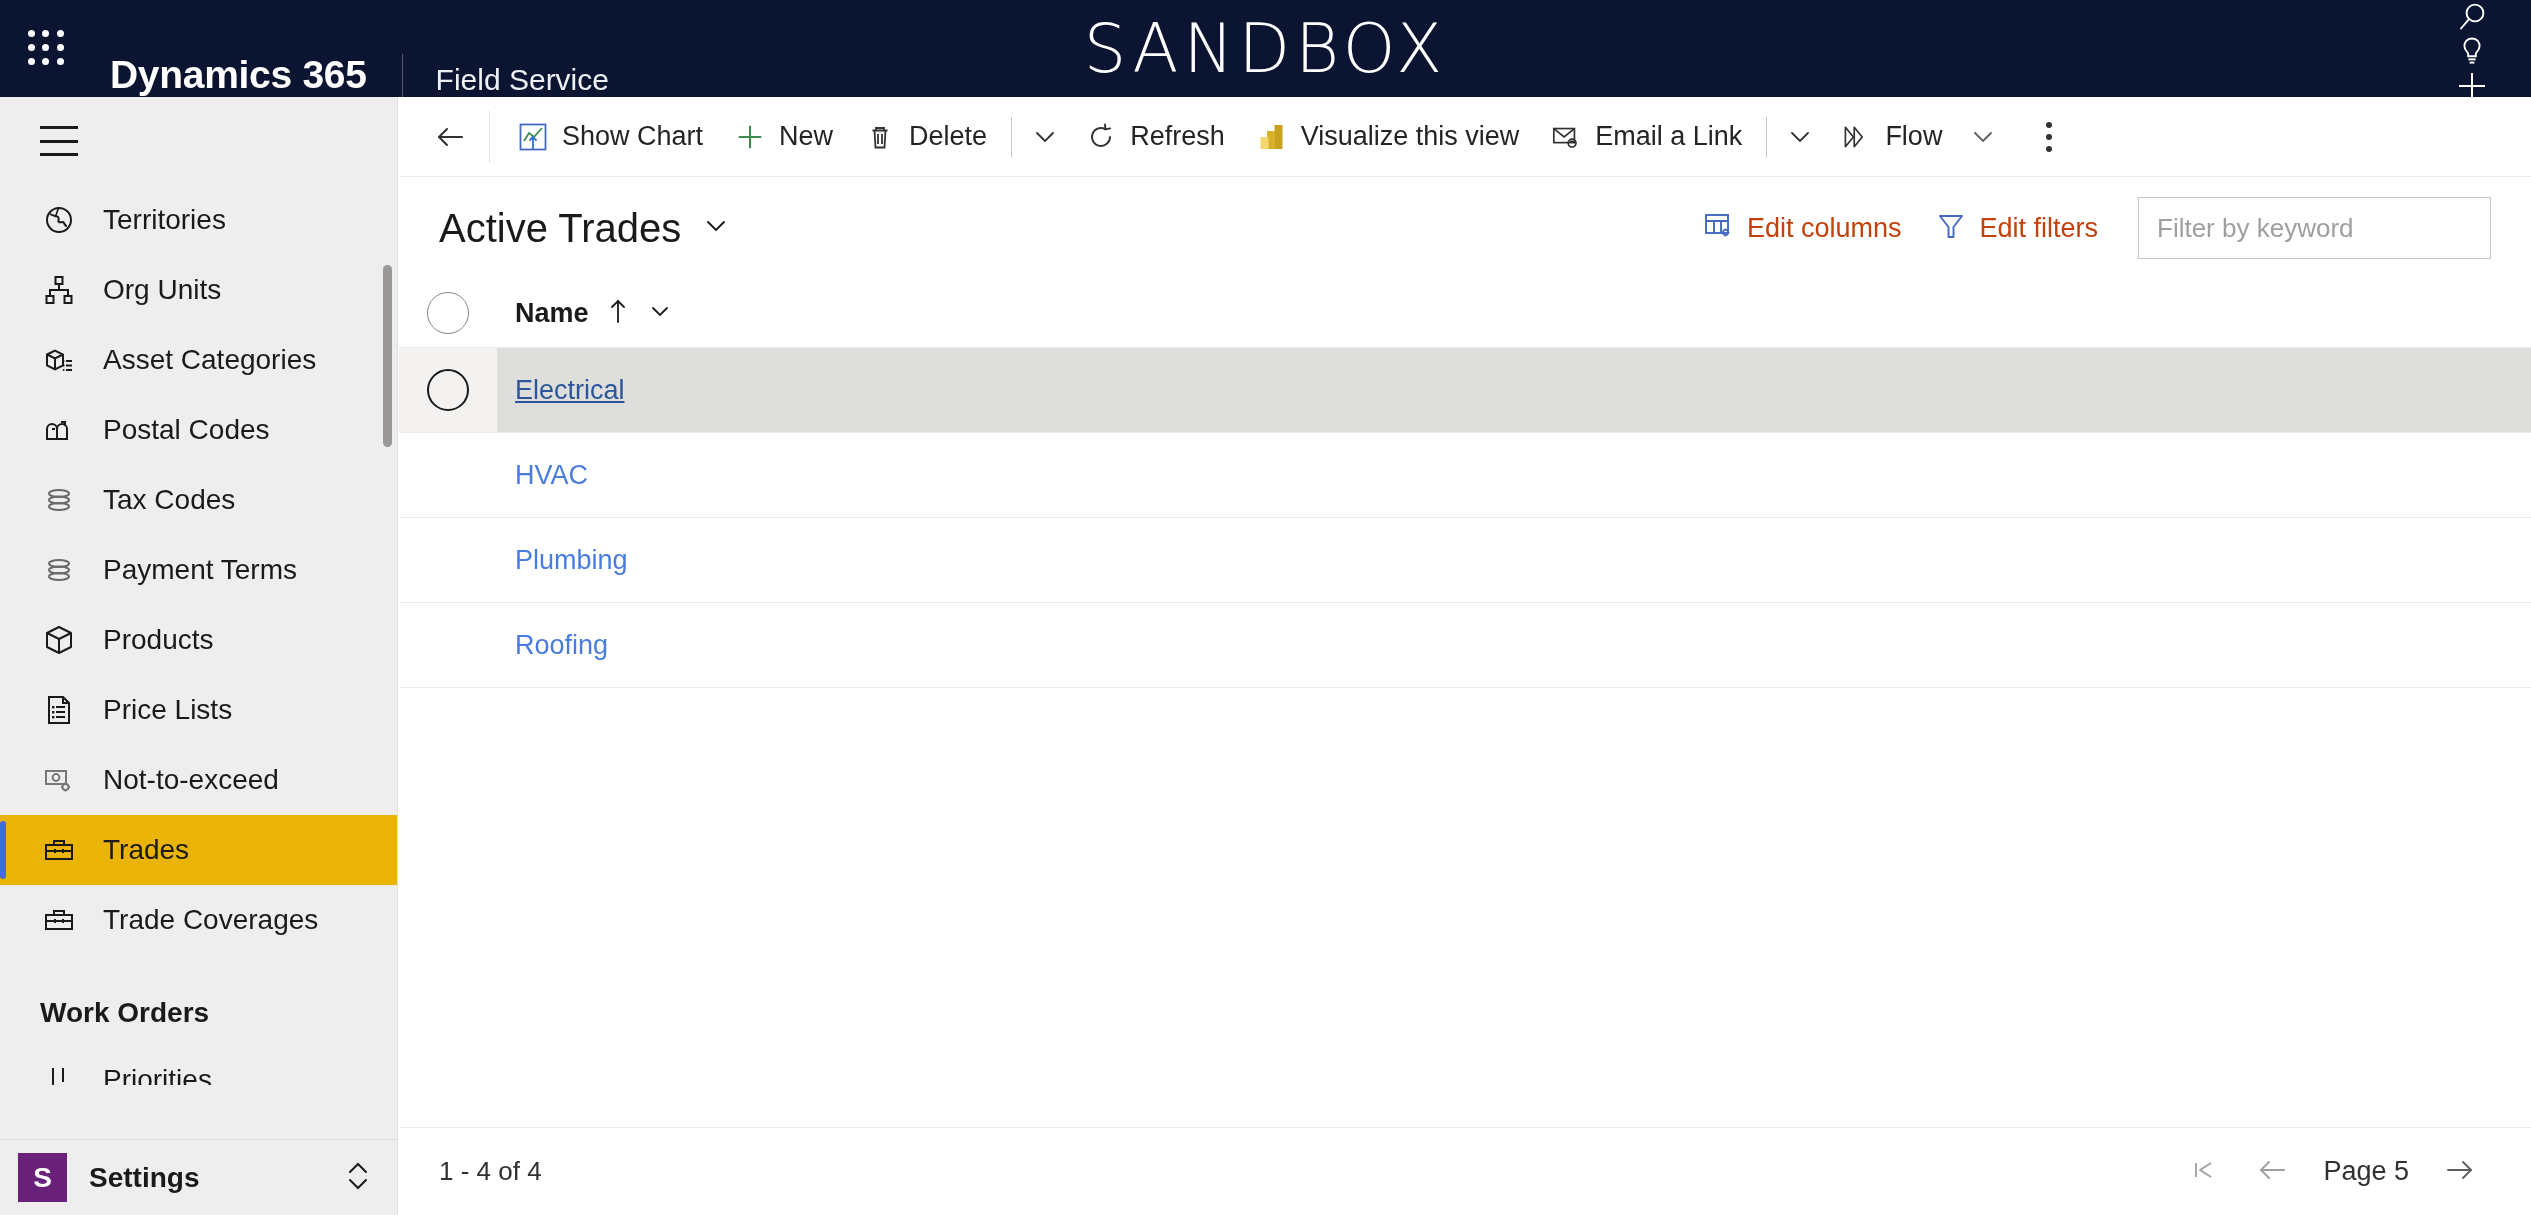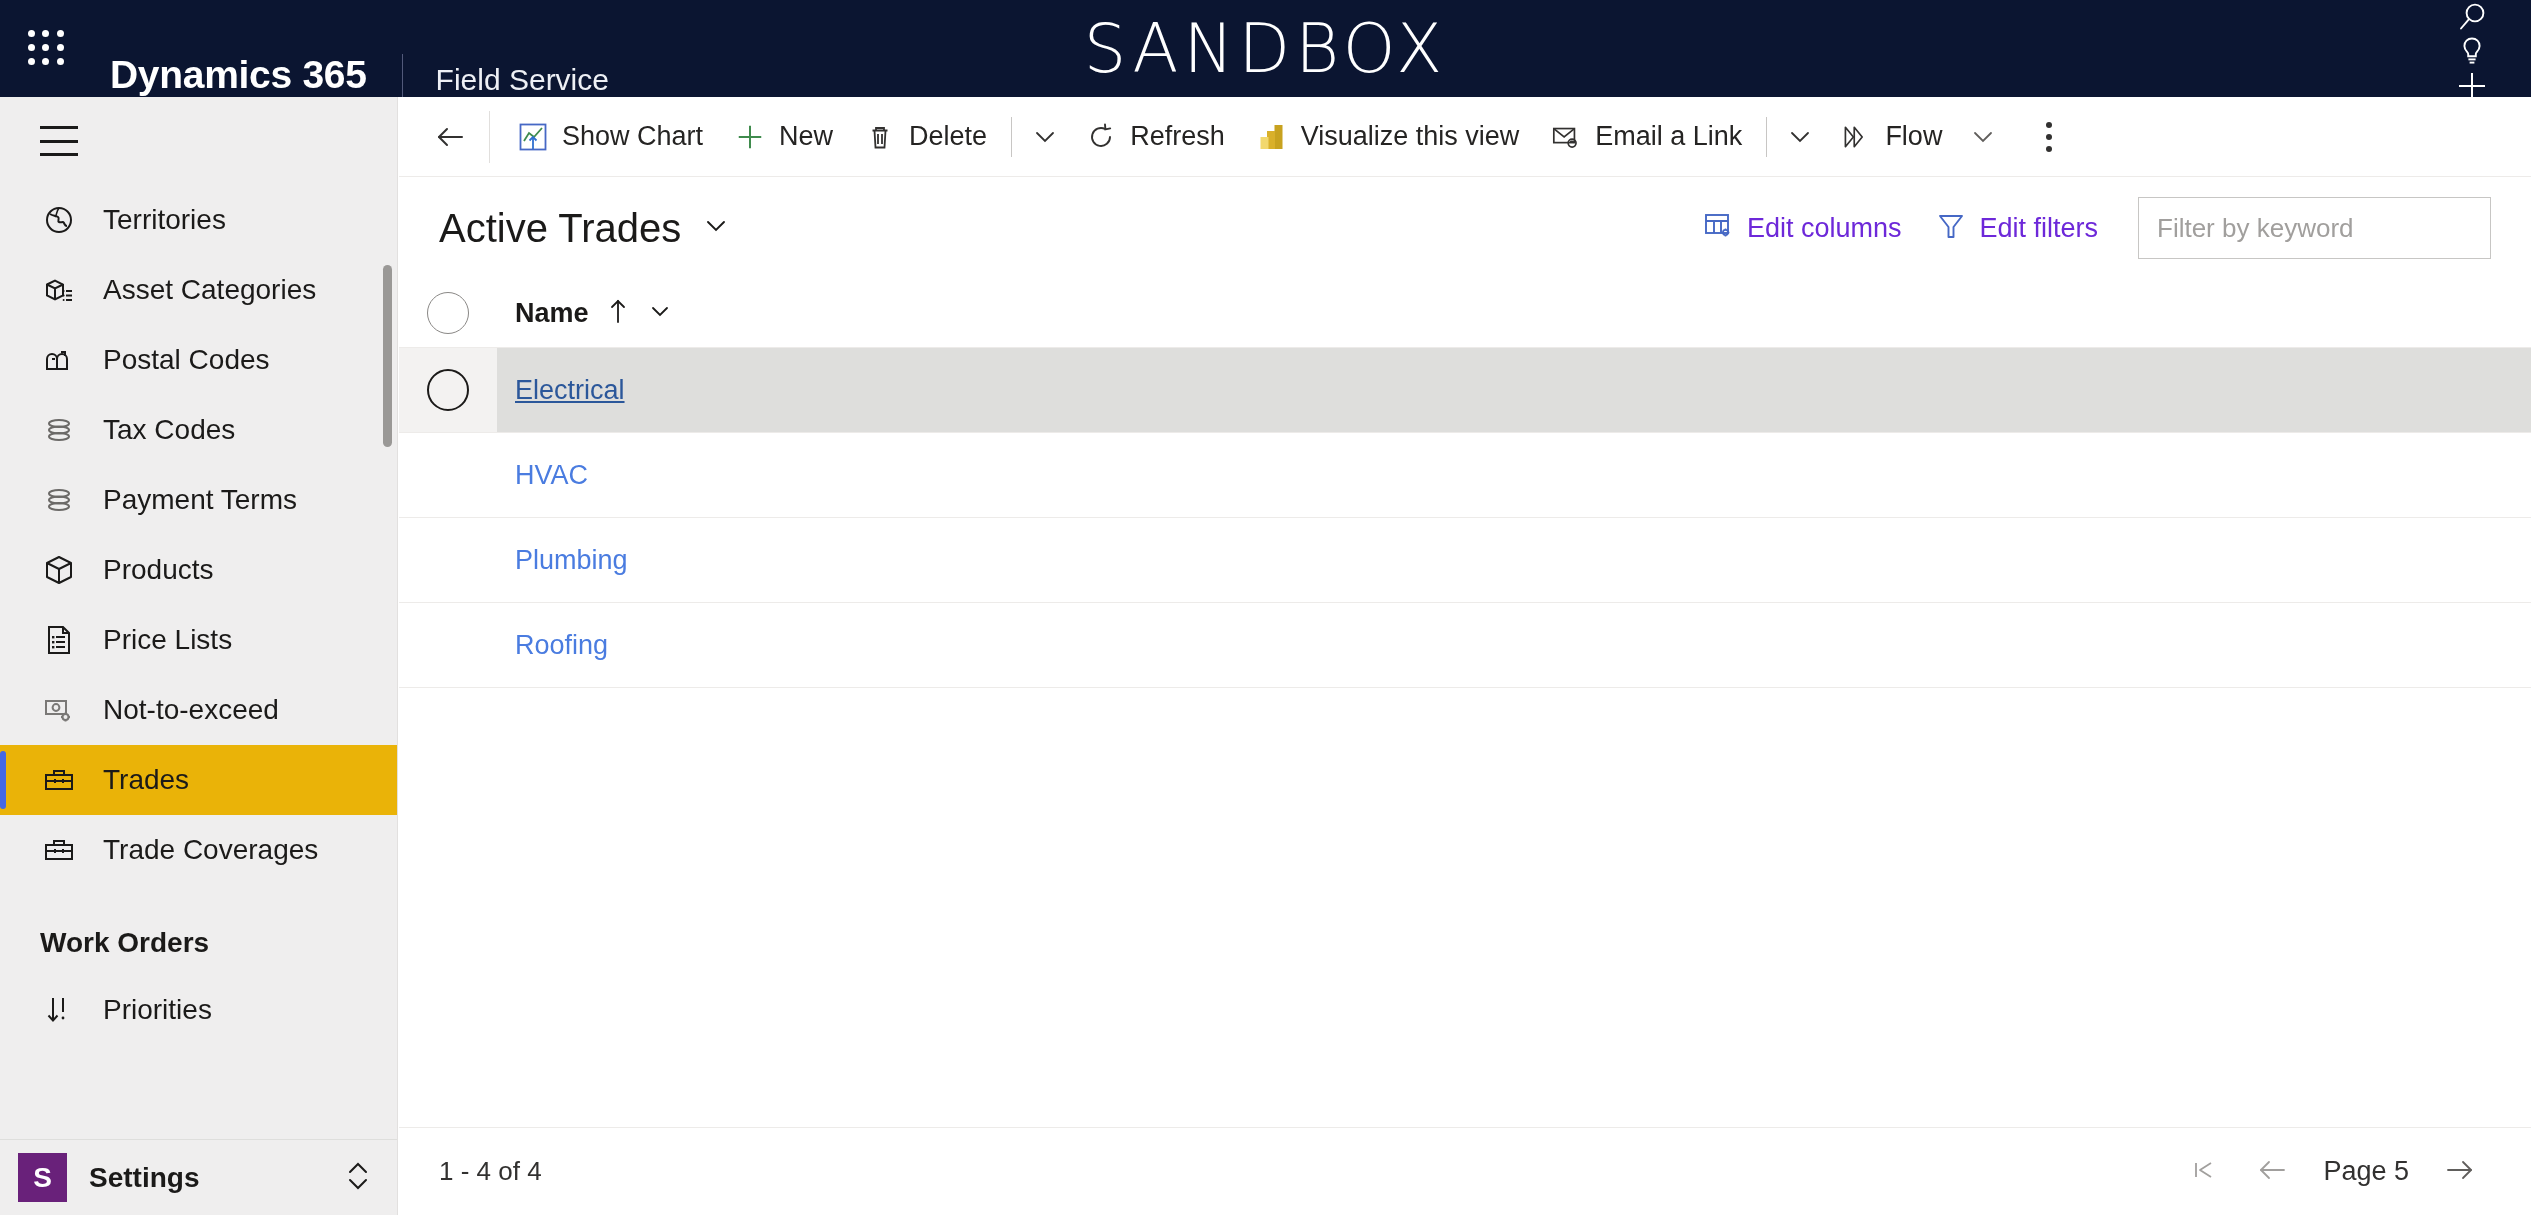--- a/index.html
+++ b/index.html
@@ -163,21 +163,21 @@
     display: flex; align-items: center; gap: 20px; cursor: pointer;
   }
   #view-title { font-size: 40px; color: #1b1a19; white-space: nowrap; }
   #view-header-right {
     margin-left: auto; display: flex; align-items: center; gap: 0px;
   }
   .view-btn {
     display: flex; align-items: center; gap: 14px; height: 62px;
     padding: 0 18px; cursor: pointer; white-space: nowrap;
   }
-  .view-btn-label { font-size: 27px; color: #6d28d9; }
+  .view-btn-label { font-size: 27px; color: #c2410c; }
   #keyword-filter {
     width: 353px; height: 62px; margin-left: 22px;
     border: 1px solid #c7c6c4; background: #ffffff;
     font-size: 26px; color: #323130; padding: 0 18px;
     font-family: "Liberation Sans", sans-serif;
   }
   #keyword-filter::placeholder { color: #a19f9d; }
 
   
   #grid { position: absolute; left: 0; right: 0; top: 182px; bottom: 88px; }
@@ -331,20 +331,33 @@
       <span class="nav-icon">
         <svg width="34" height="34" viewBox="0 0 34 34">
           <circle cx="17" cy="17" r="12" fill="none" stroke="#1b1a19" stroke-width="2"></circle>
           <path d="M8 11c3 2 6 1.5 8 3s-1 4 1 5 4-1 5 1 1 3 3 3" fill="none" stroke="#1b1a19" stroke-width="2"></path>
           <path d="M17 5c-3 4-2 7-4 9" fill="none" stroke="#1b1a19" stroke-width="1.6"></path>
         </svg>
       </span>
       <span class="nav-label">Territories</span>
     </div>
 
+    <div class="nav-item">
+      <span class="nav-icon">
+        <svg width="34" height="34" viewBox="0 0 34 34">
+          <g fill="none" stroke="#1b1a19" stroke-width="2">
+            <rect x="13.5" y="4" width="7" height="7"></rect>
+            <rect x="4.5" y="23" width="7" height="7"></rect>
+            <rect x="22.5" y="23" width="7" height="7"></rect>
+            <path d="M17 11v6 M8 23v-6h18v6"></path>
+          </g>
+        </svg>
+      </span>
+      <span class="nav-label">Org Units</span>
+    </div>
 
     <div class="nav-item">
       <span class="nav-icon">
         <svg width="34" height="34" viewBox="0 0 34 34">
           <g fill="none" stroke="#1b1a19" stroke-width="2">
             <path d="M5 11.5l8-4 8 4v11l-8 4-8-4z"></path>
             <path d="M5 11.5l8 4 8-4 M13 15.5v11"></path>
             <path d="M24 18h6 M24 22.5h6 M24 27h6"></path>
           </g>
           <circle cx="21.6" cy="18" r="1" fill="#1b1a19"></circle>

